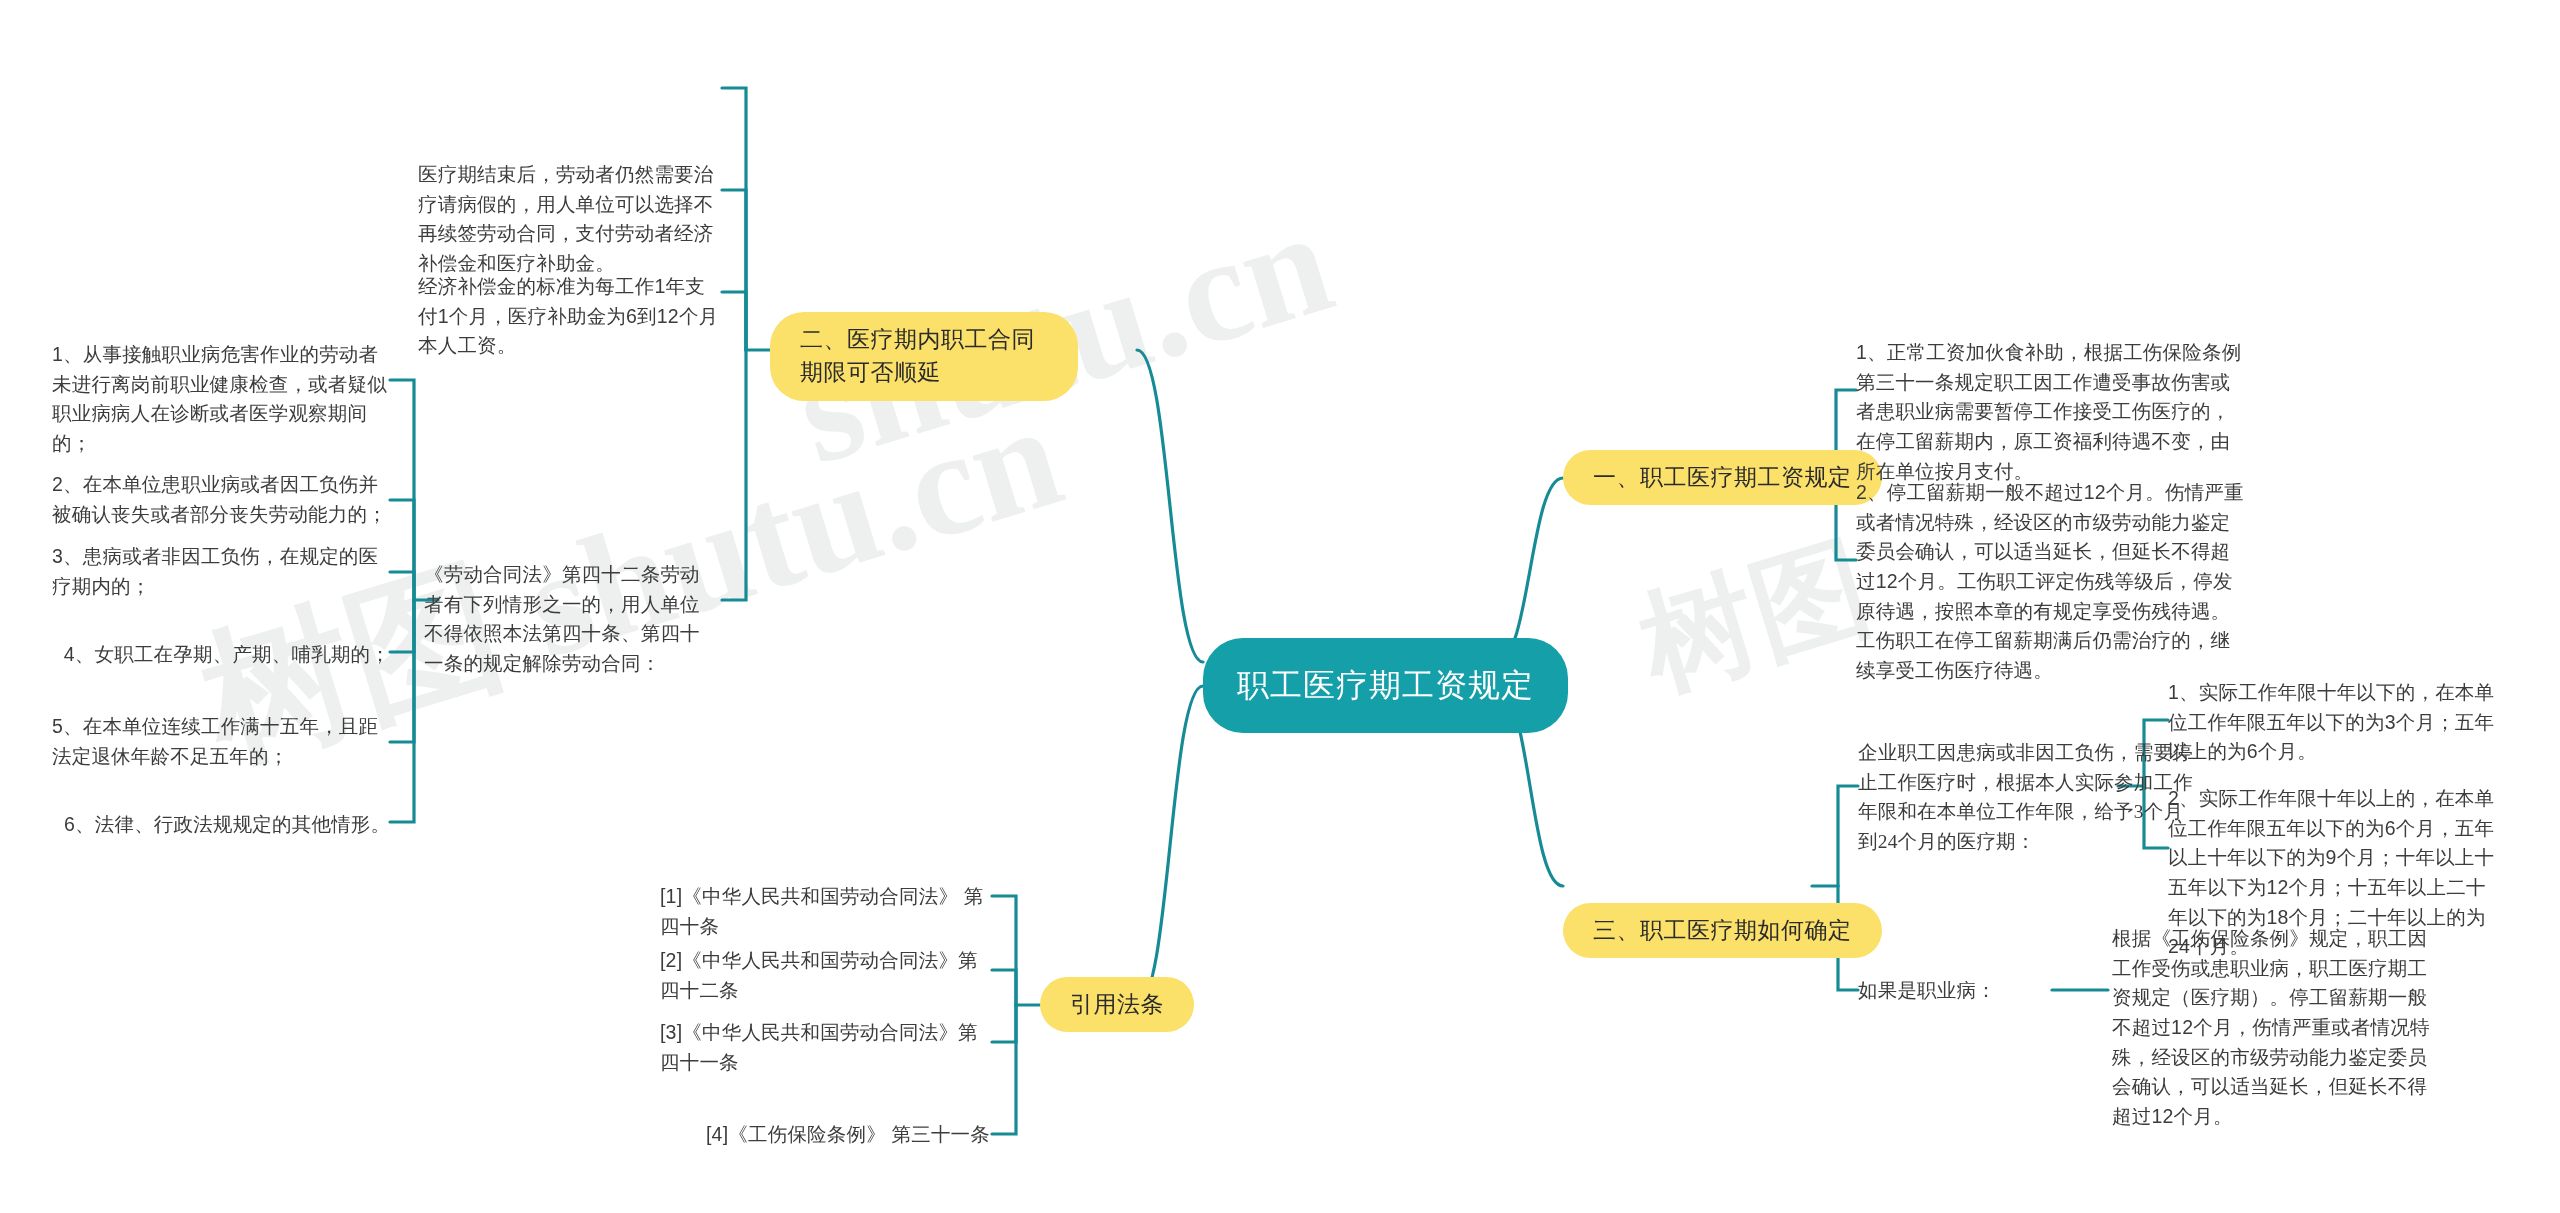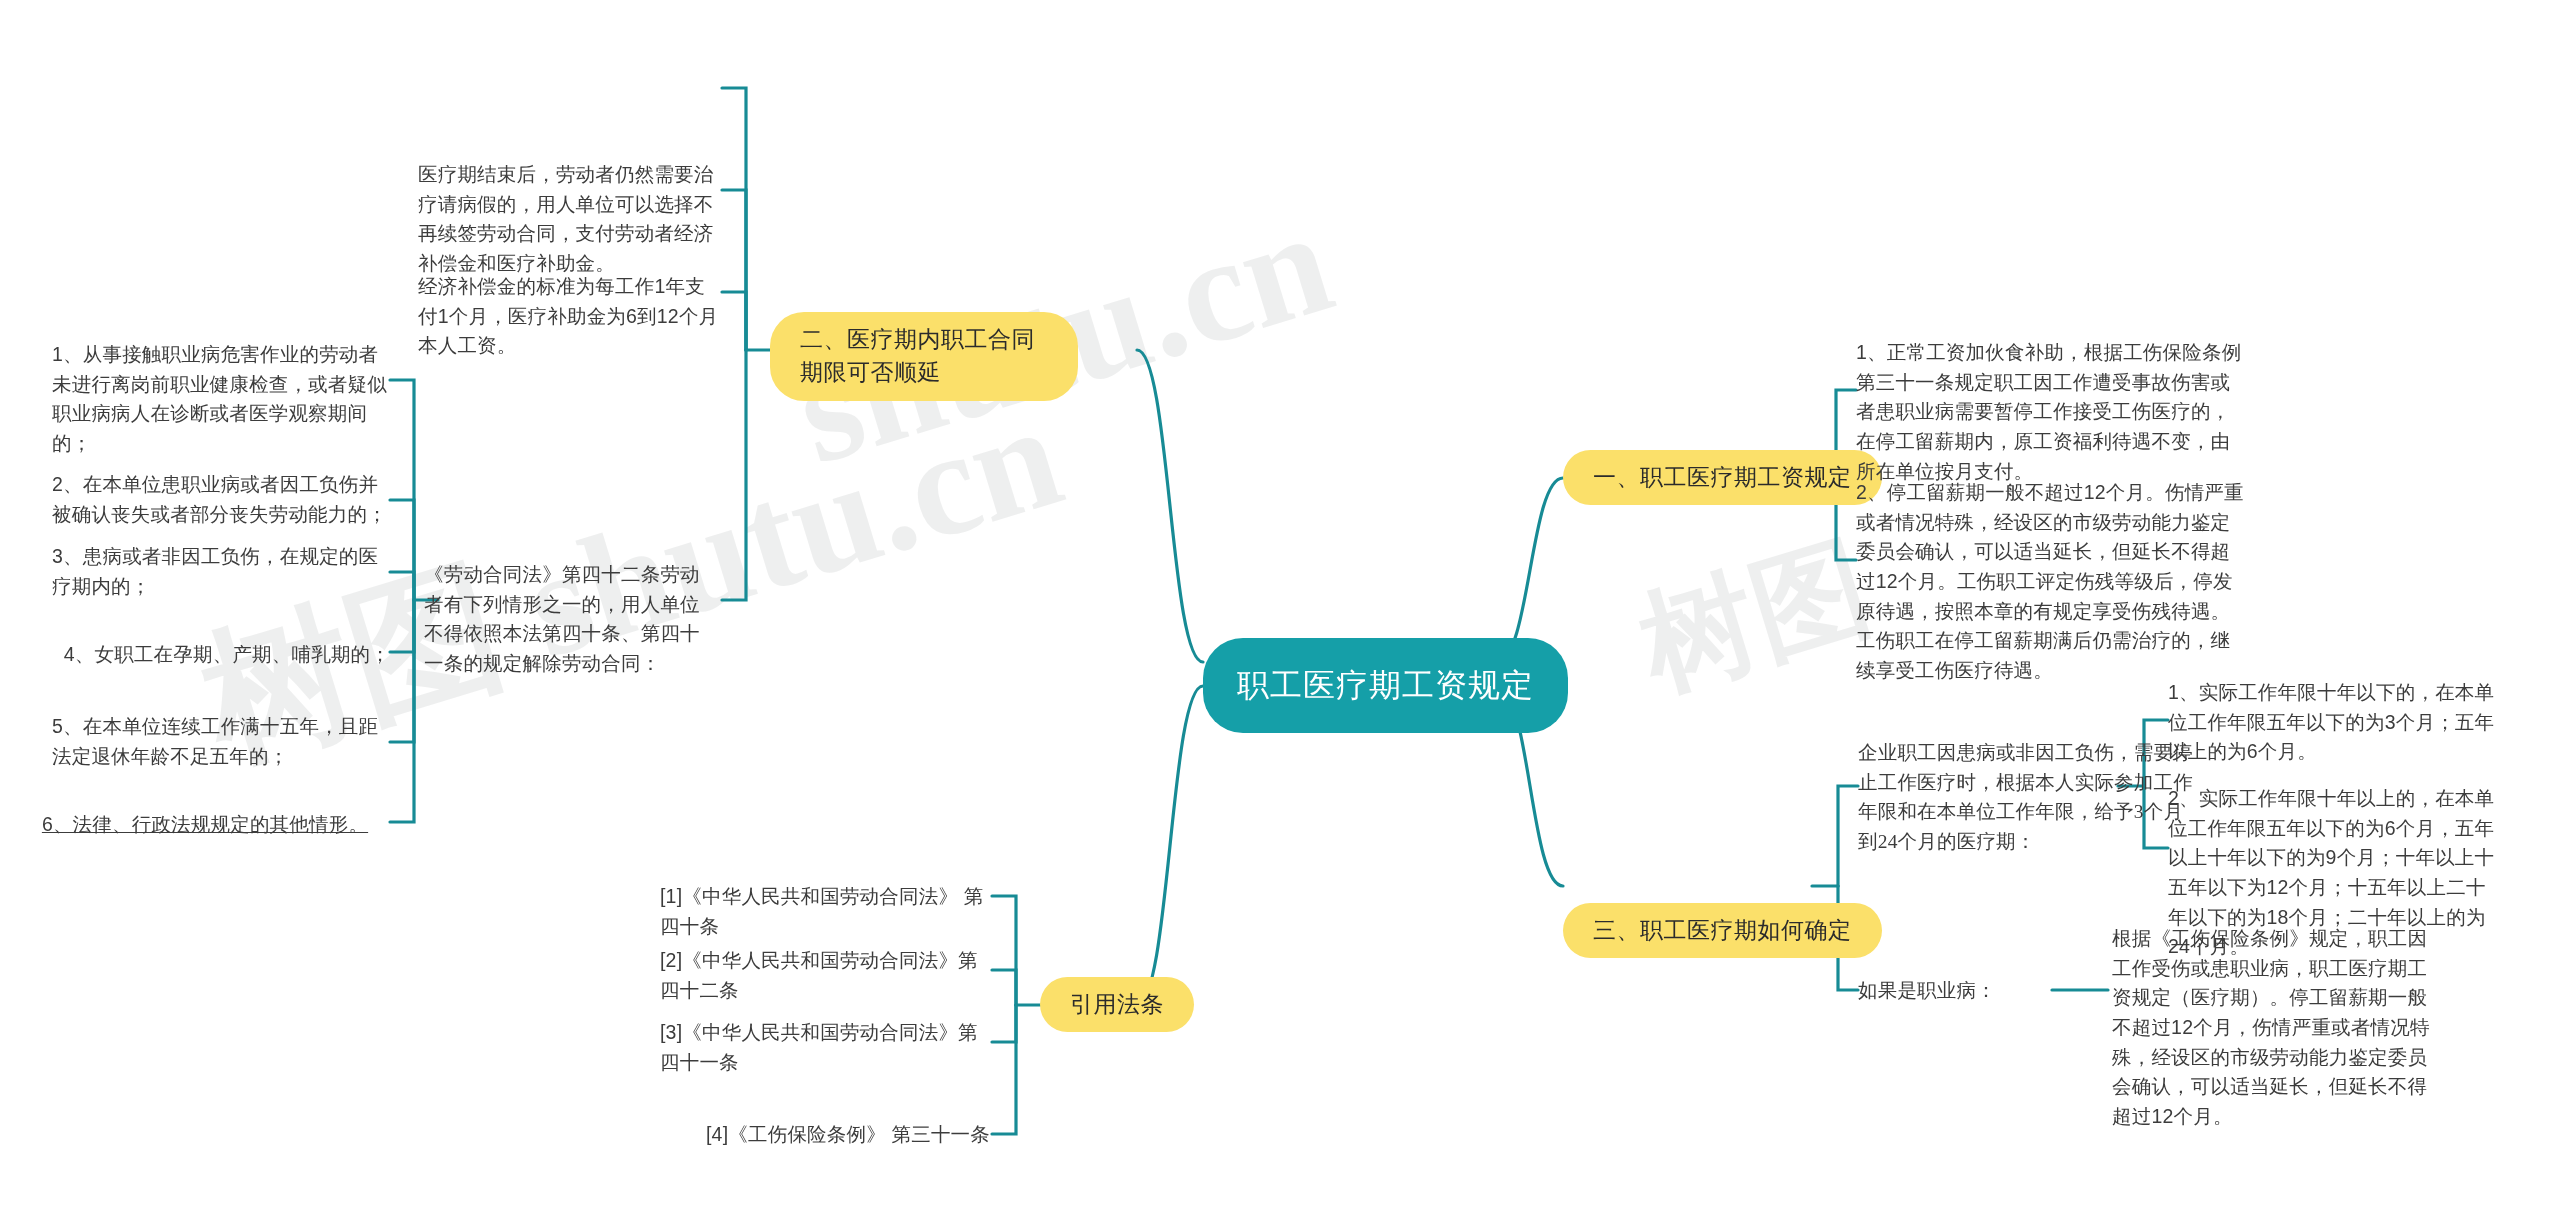--- a/index.html
+++ b/index.html
@@ -152,21 +152,21 @@
   <div class="node leaf" style="left:52px; top:340px; width:338px;">1、从事接触职业病危害作业的劳动者未进行离岗前职业健康检查，或者疑似职业病病人在诊断或者医学观察期间的；</div>
 
   <div class="node leaf" style="left:52px; top:470px; width:338px;">2、在本单位患职业病或者因工负伤并被确认丧失或者部分丧失劳动能力的；</div>
 
   <div class="node leaf" style="left:52px; top:542px; width:338px;">3、患病或者非因工负伤，在规定的医疗期内的；</div>
 
   <div class="node leaf" style="left:52px; top:640px; width:338px; text-align:right;">4、女职工在孕期、产期、哺乳期的；</div>
 
   <div class="node leaf" style="left:52px; top:712px; width:338px;">5、在本单位连续工作满十五年，且距法定退休年龄不足五年的；</div>
 
-  <div class="node leaf" style="left:36px; top:810px; width:338px; text-align:center;text-decoration:underline;">6、法律、行政法规规定的其他情形。</div>
+  <div class="node leaf" style="left:64px; top:810px; width:338px; text-align:left;">6、法律、行政法规规定的其他情形。</div>
 
   <div class="node branch nowrap" style="left:1563px; top:858px;margin-top:45px;">三、职工医疗期如何确定</div>
 
   <div class="node leaf" style="left:1858px; top:738px; width:342px;font-family:Liberation Serif, serif;">企业职工因患病或非因工负伤，需要停止工作医疗时，根据本人实际参加工作年限和在本单位工作年限，给予3个月到24个月的医疗期：</div>
 
   <div class="node leaf" style="left:2168px; top:678px; width:330px;">1、实际工作年限十年以下的，在本单位工作年限五年以下的为3个月；五年以上的为6个月。</div>
 
   <div class="node leaf" style="left:2168px; top:784px; width:330px;">2、实际工作年限十年以上的，在本单位工作年限五年以下的为6个月，五年以上十年以下的为9个月；十年以上十五年以下为12个月；十五年以上二十年以下的为18个月；二十年以上的为24个月。</div>
 
   <div class="node leaf" style="left:1858px; top:976px; width:200px;">如果是职业病：</div>

